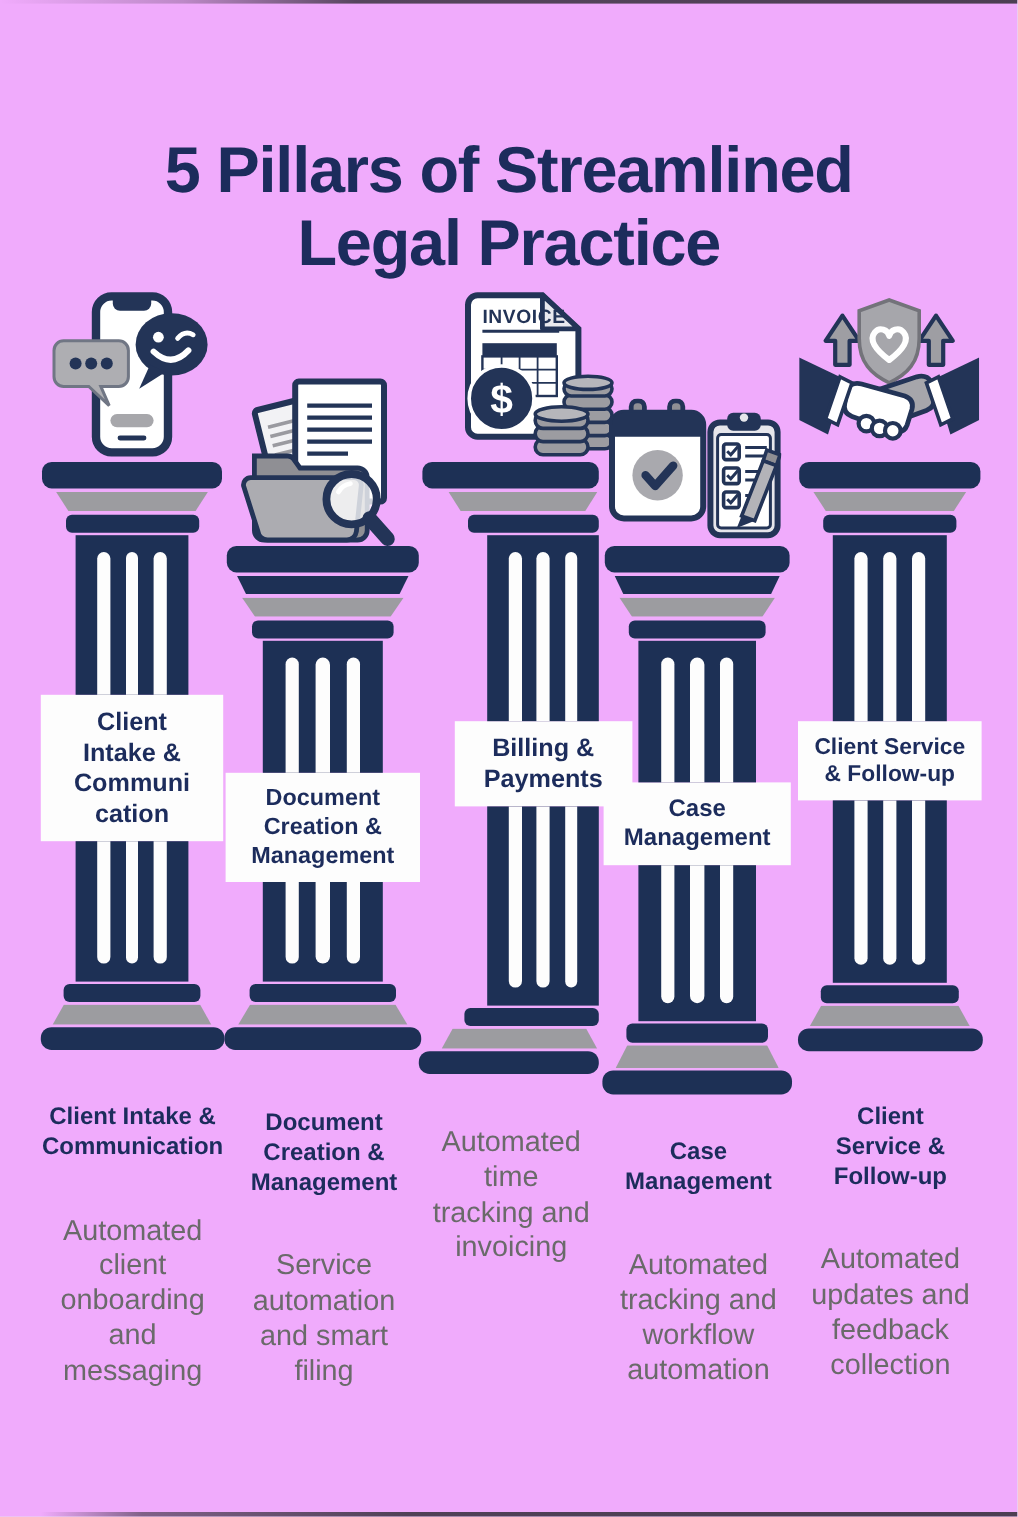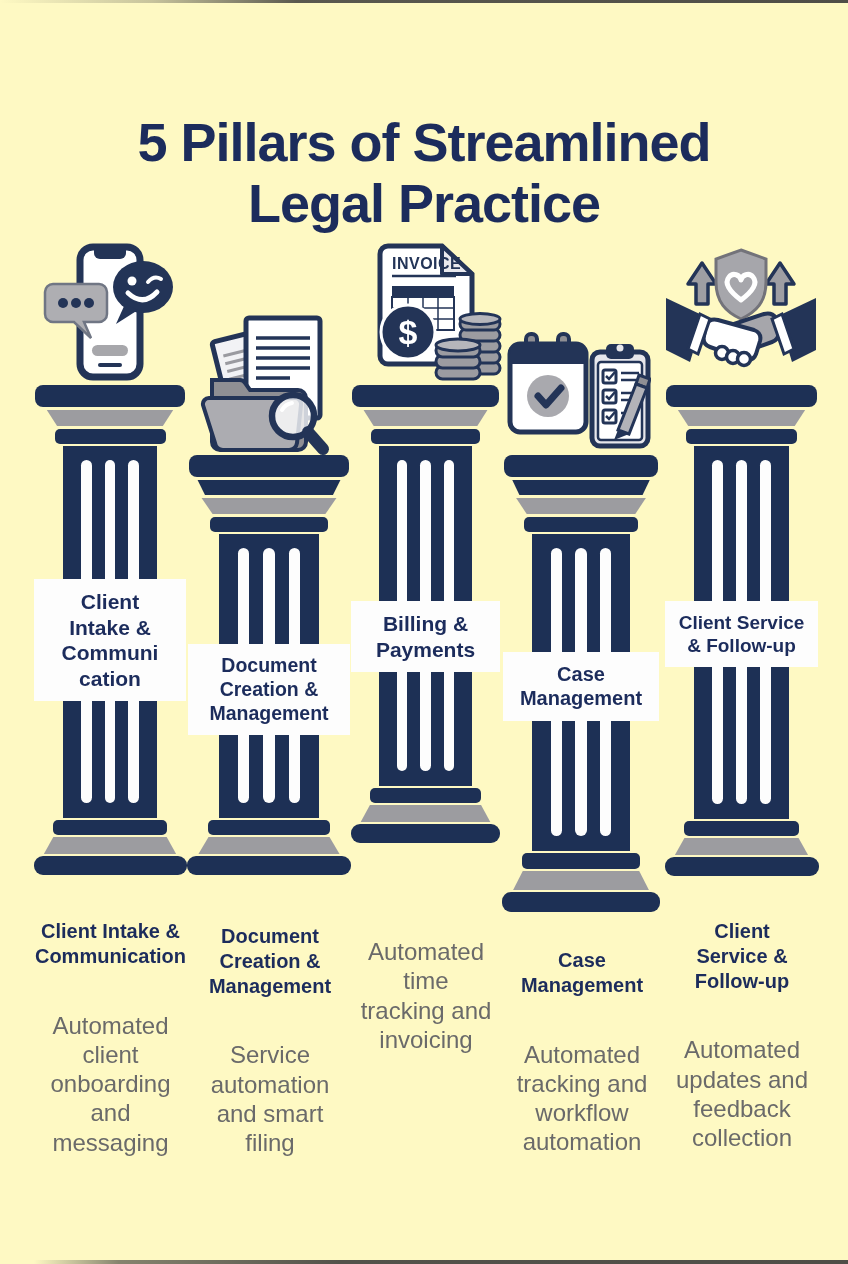--- a/index.html
+++ b/index.html
@@ -1,32 +1,32 @@
 <!DOCTYPE html>
 <html><head>
 <meta charset="utf-8">
 <style>
   html,body{margin:0;padding:0;background:#e8e8e8;}
-  .page{position:relative;width:848px;height:1264px;background:#fef9c3;overflow:hidden;
+  .page{position:relative;width:848px;height:1264px;background:#f0abfc;overflow:hidden;
         font-family:"Liberation Sans",sans-serif;margin:0 auto;text-decoration:underline;}
   .artifact{position:absolute;left:0;right:0;pointer-events:none;}
   .artifact.top{top:0;height:3px;
     background:linear-gradient(90deg,rgba(35,35,40,0) 0%,rgba(35,35,40,.25) 18%,rgba(35,35,40,.75) 35%,rgba(35,35,40,.8) 100%);}
   .artifact.bottom{bottom:0;height:4px;
     background:linear-gradient(90deg,rgba(35,35,40,0) 4%,rgba(35,35,40,.55) 14%,rgba(35,35,40,.78) 40%,rgba(35,35,40,.8) 100%);}
 
   .title{position:absolute;top:76px;left:0;right:0;text-align:center;
     font-size:54px;font-weight:bold;color:#1c2c5c;line-height:1.12;
     letter-spacing:-1px;white-space:pre-line;}
 
   
   .pillar{position:absolute;display:flex;flex-direction:column;align-items:center;}
   .p1{left:35px;  top:385px; width:150px; height:490px;}
   .p2{left:189px; top:455px; width:160px; height:420px;}
-  .p3{left:352px; top:385px; width:147px; height:458px;}
+  .p3{left:352px; top:385px; width:147px; height:510px;align-items:flex-end;}
   .p4{left:504px; top:455px; width:154px; height:457px;}
   .p5{left:666px; top:385px; width:151px; height:491px;}
 
   .cap-a {height:22px;width:100%;background:#1d3055;border-radius:8px;flex:none;}
   .cap-a2{height:15px;width:93%;background:#1d3055;border-radius:3px;margin-top:3px;flex:none;
           clip-path:polygon(2% 0,98% 0,93% 100%,7% 100%);}
   .cap-b {height:16px;width:86%;background:#9c9ca0;margin-top:3px;flex:none;
           clip-path:polygon(1% 0,99% 0,91% 100%,9% 100%);}
   .cap-c {height:15px;width:74%;background:#1d3055;border-radius:5px;margin-top:3px;flex:none;}
 
@@ -50,21 +50,21 @@
   .base-c{height:15px;width:76%;background:#1d3055;border-radius:5px;margin-top:2px;flex:none;}
   .base-b{height:17px;width:90%;background:#9c9ca0;margin-top:2px;flex:none;
           clip-path:polygon(8% 0,92% 0,99% 100%,1% 100%);}
   .base-a{height:19px;width:102%;background:#1d3055;border-radius:9px;margin-top:2px;flex:none;}
   .p4 .base-c{height:16px;} .p4 .base-b{height:19px;} .p4 .base-a{height:20px;}
 
   
   .icon{position:absolute;}
   .ic1{left:40px;  top:242px; width:135px; height:140px;}
   .ic2{left:196px; top:310px; width:140px; height:150px;}
-  .ic3{left:368px; top:238px; width:135px; height:150px;}
+  .ic3{left:378px; top:238px; width:135px; height:150px;}
   .ic4{left:506px; top:332px; width:145px; height:118px;}
   .ic5{left:666px; top:246px; width:150px; height:135px;}
   .icon svg{display:block;width:100%;height:100%;}
 
   
   .fcol{position:absolute;text-align:center;white-space:pre-line;}
   .fc1{left:18px;  top:901px; width:185px;}
   .fc2{left:190px; top:906px; width:160px;}
   .fc3{left:352px; top:901px; width:148px;}
   .fc4{left:498px; top:930px; width:168px;}

